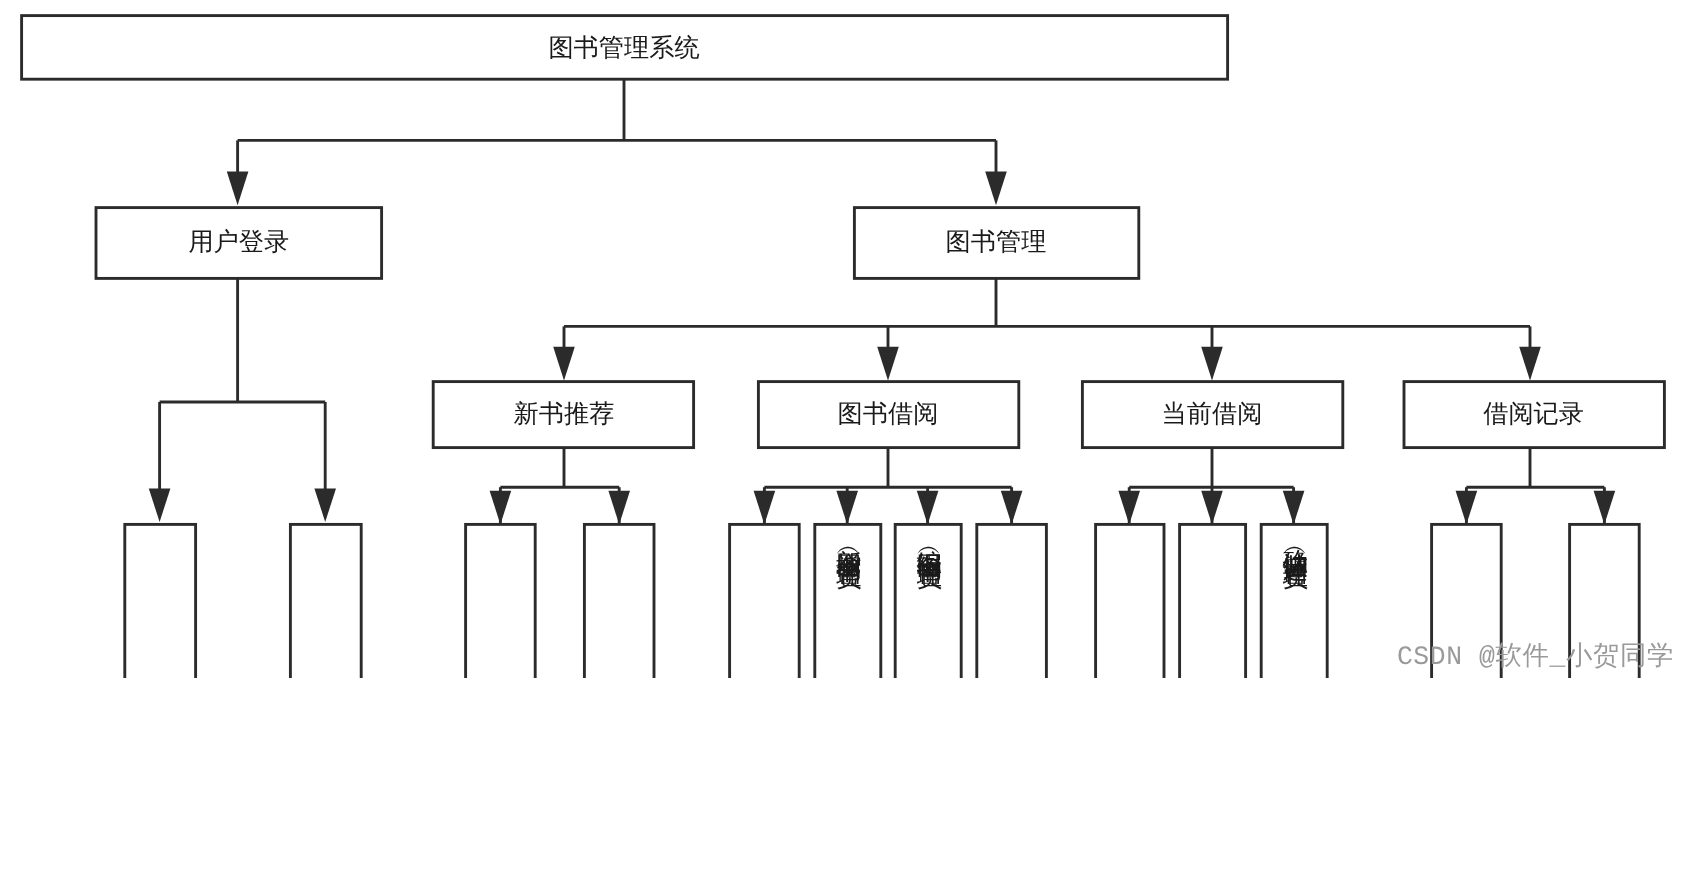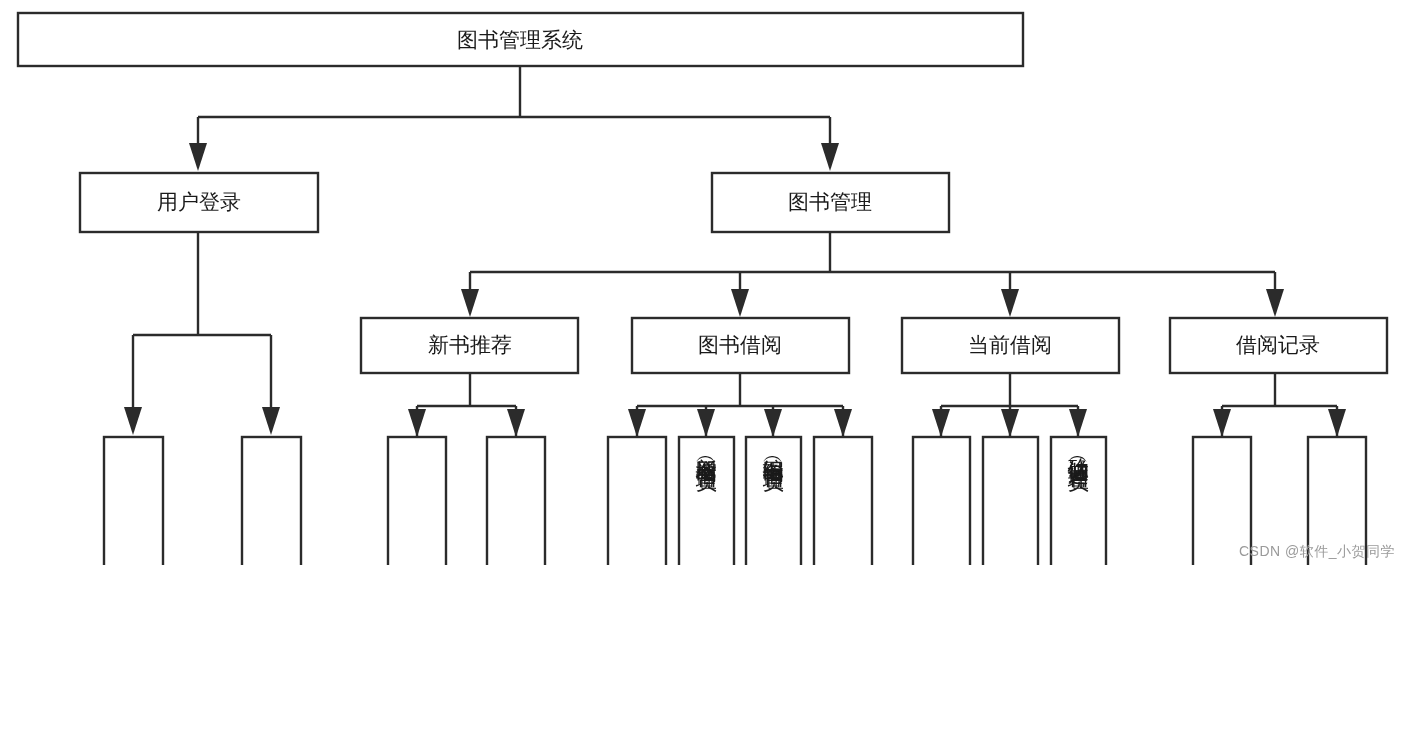--- a/index.html
+++ b/index.html
@@ -67,22 +67,22 @@
     font-size: 21px;
     line-height: 1.32;
     letter-spacing: 2px;
     color: #1a1a1a;
     white-space: nowrap;
   }
   .watermark {
     position: absolute;
     right: 10px;
     bottom: 4px;
-    font-family: Liberation Sans, sans-serif;
-    font-size: 14px;
+    font-family: Liberation Mono, monospace;
+    font-size: 22px;
     color: #9a9a9a;
     letter-spacing: 0.5px;
     user-select: none;
     white-space: nowrap;
   }
 </style>
 </head>
 <body>
 
 <div id="diagram-root">

